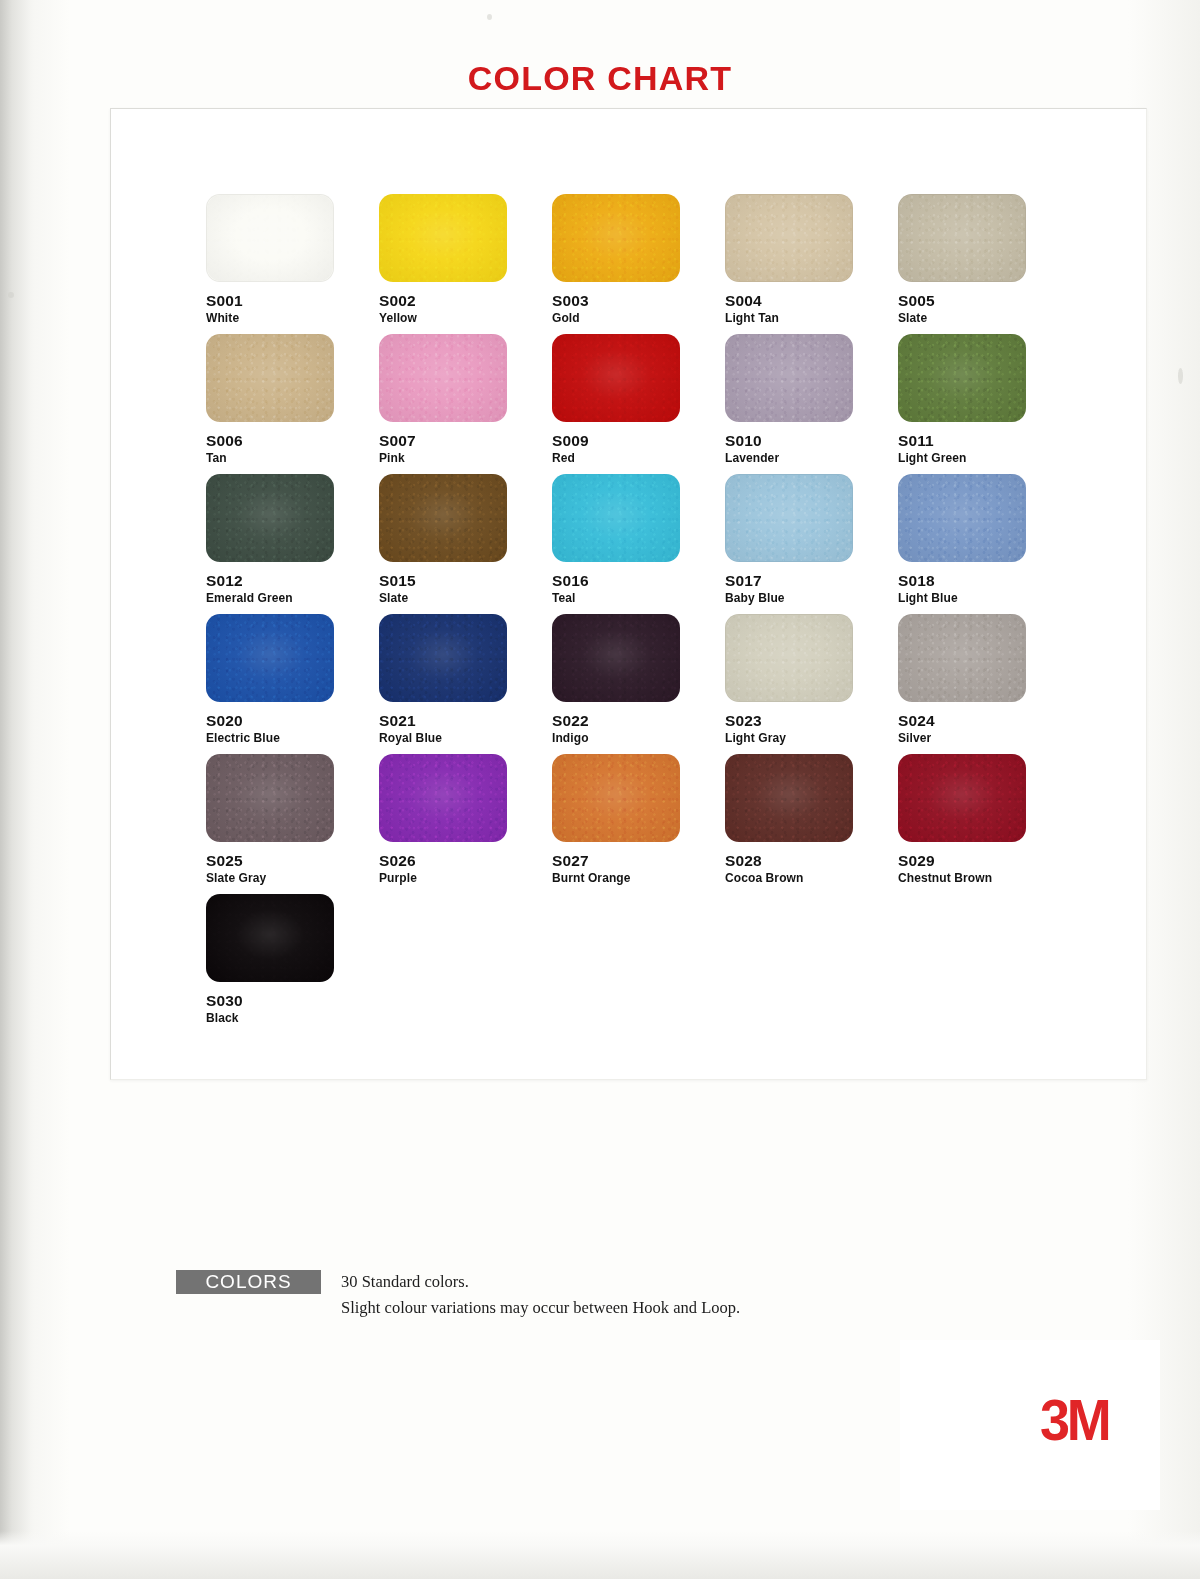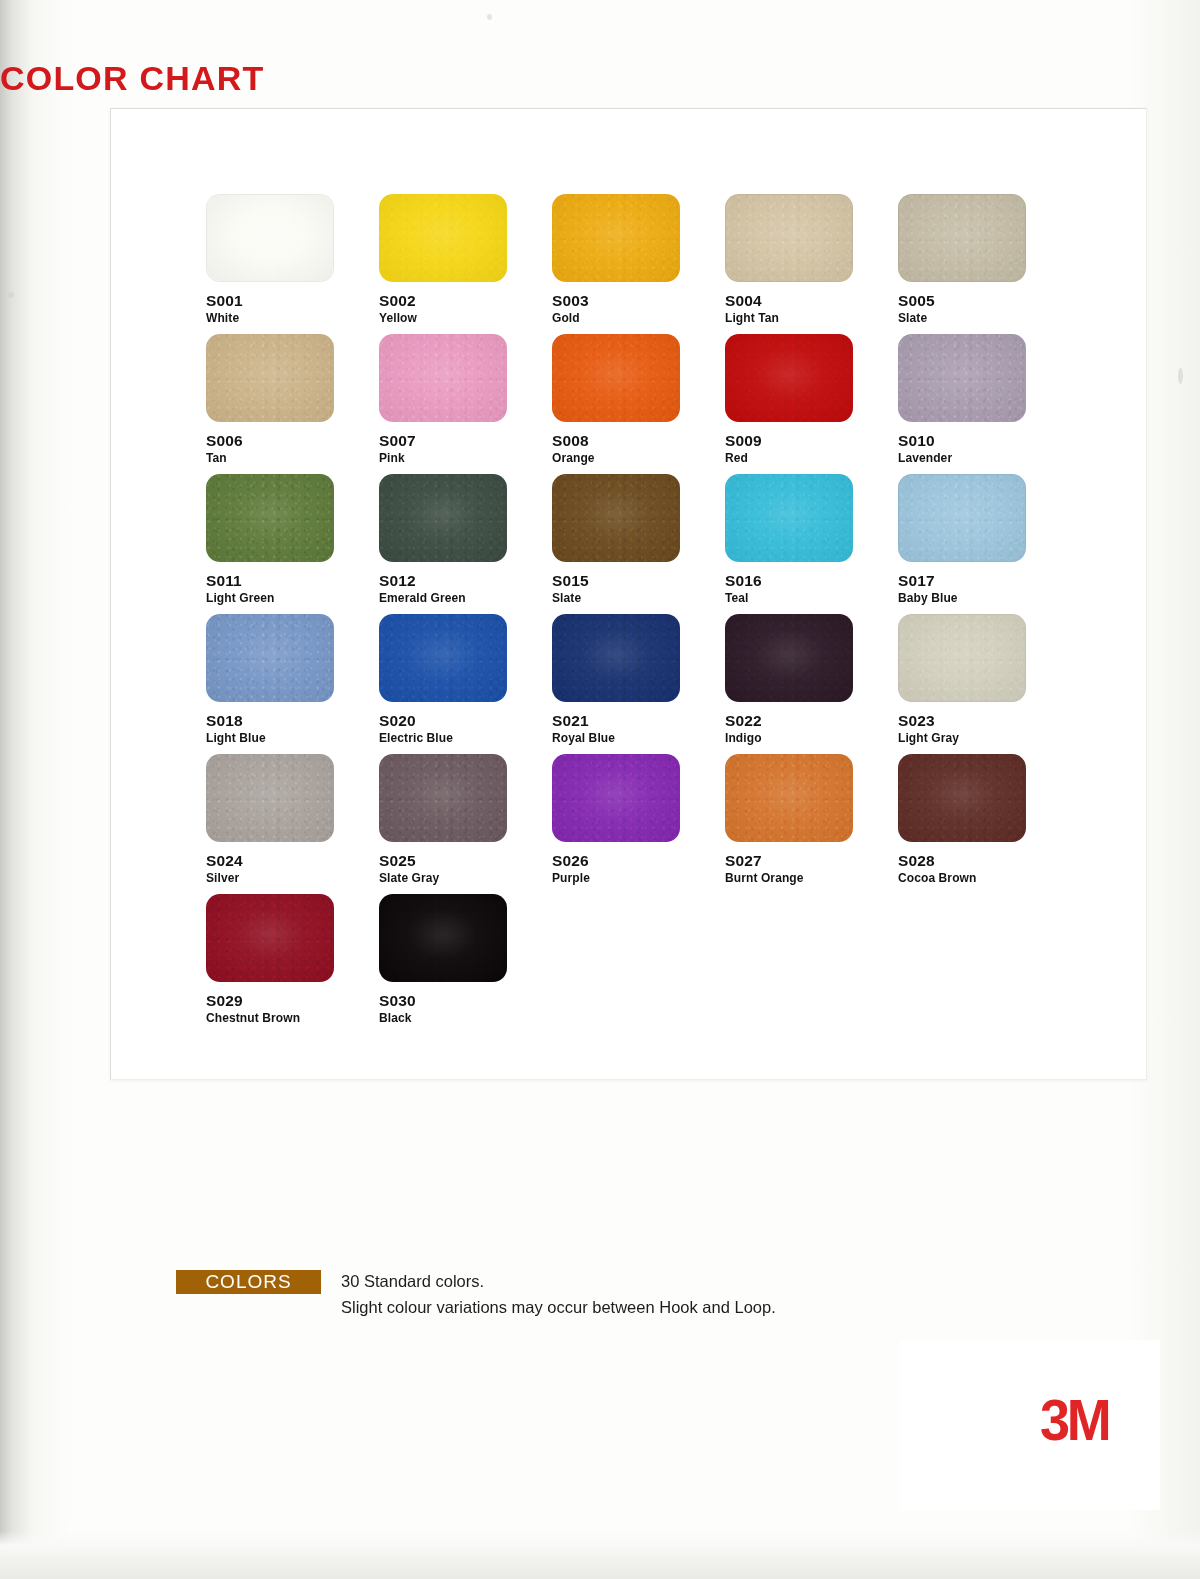--- a/index.html
+++ b/index.html
@@ -40,21 +40,21 @@
     background: #cfcfca;
     border-radius: 50%;
     opacity: .55;
   }
 
   
   .chart-title {
     position: absolute;
     left: 0; right: 0;
     top: 36px;
-    text-align: left;
+    text-align: center;
     font-size: 34px;
     font-weight: bold;
     letter-spacing: 1.2px;
     color: #d2191c;
     font-family: "Liberation Sans", sans-serif;
   }
 
   
   .swatch-card {
     position: absolute;
@@ -147,32 +147,33 @@
     position: absolute;
     left: 176px;
     top: 1270px;
     display: flex;
     align-items: flex-start;
     gap: 20px;
   }
   .colors-tag {
     width: 145px;
     height: 24px;
-    background: #a16207;
+    background: #737373;
     color: #ffffff;
     font-size: 19px;
     font-weight: normal;
     letter-spacing: 1px;
     display: flex;
     align-items: center;
     justify-content: center;
     flex: none;
   }
   .footer-lines {
     margin-top: -1px;
+    font-family: Liberation Serif, serif;
   }
   .footer-line {
     font-size: 16.5px;
     color: #1d1d1d;
     line-height: 1.55;
     white-space: nowrap;
   }
 
   
   .logo-area {
@@ -242,25 +243,20 @@
         <div class="swatch-chip" title="S006 Tan" style="background: rgb(203, 179, 137);"></div>
         <div class="swatch-code">S006</div>
         <div class="swatch-name">Tan</div>
       </div>
       <div class="swatch-cell">
         <div class="swatch-chip" title="S007 Pink" style="background: rgb(233, 154, 192);"></div>
         <div class="swatch-code">S007</div>
         <div class="swatch-name">Pink</div>
       </div>
       <div class="swatch-cell">
-        <div class="swatch-chip" title="S008 Orange" style="background: rgb(230, 90, 16);"></div>
-        <div class="swatch-code">S008</div>
-        <div class="swatch-name">Orange</div>
-      </div>
-      <div class="swatch-cell">
         <div class="swatch-chip" title="S009 Red" style="background: rgb(192, 10, 10);"></div>
         <div class="swatch-code">S009</div>
         <div class="swatch-name">Red</div>
       </div>
       <div class="swatch-cell">
         <div class="swatch-chip" title="S010 Lavender" style="background: rgb(169, 156, 176);"></div>
         <div class="swatch-code">S010</div>
         <div class="swatch-name">Lavender</div>
       </div>
       <div class="swatch-cell">

